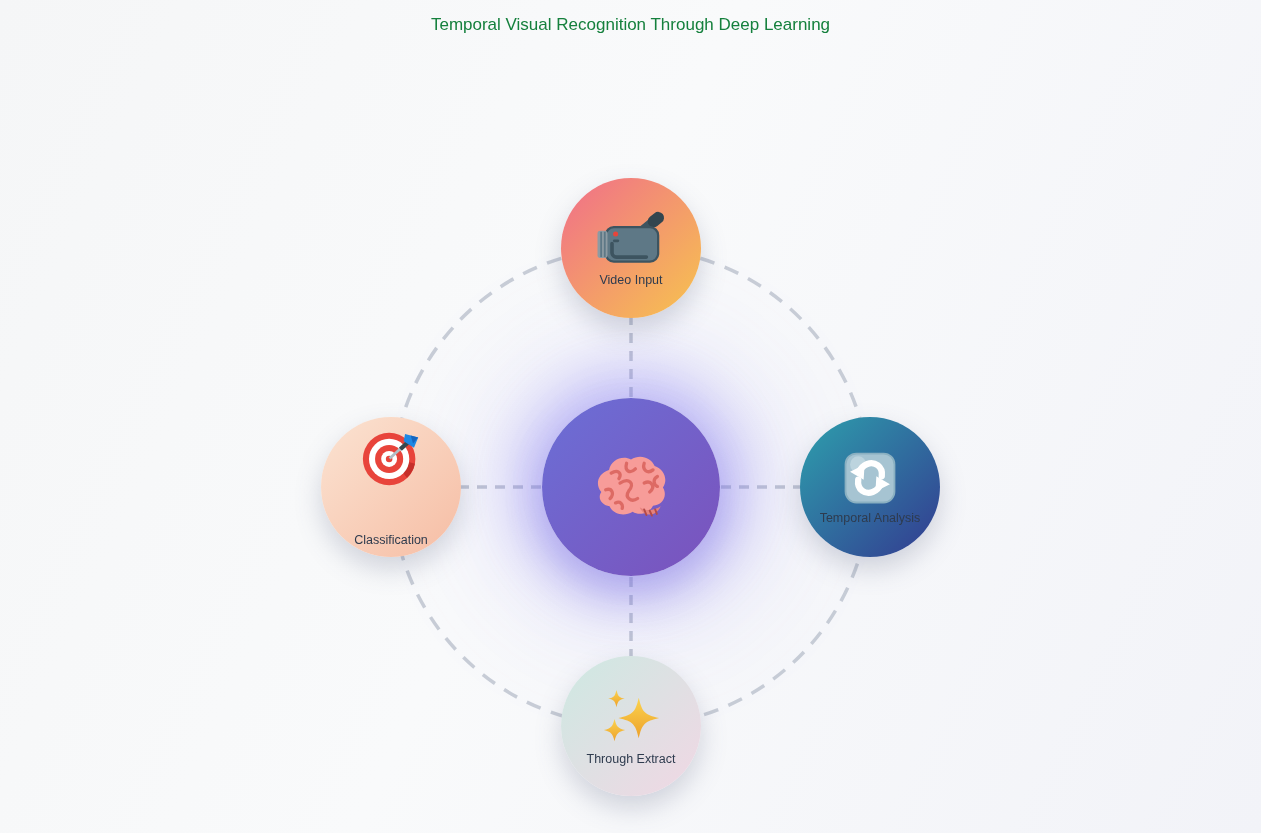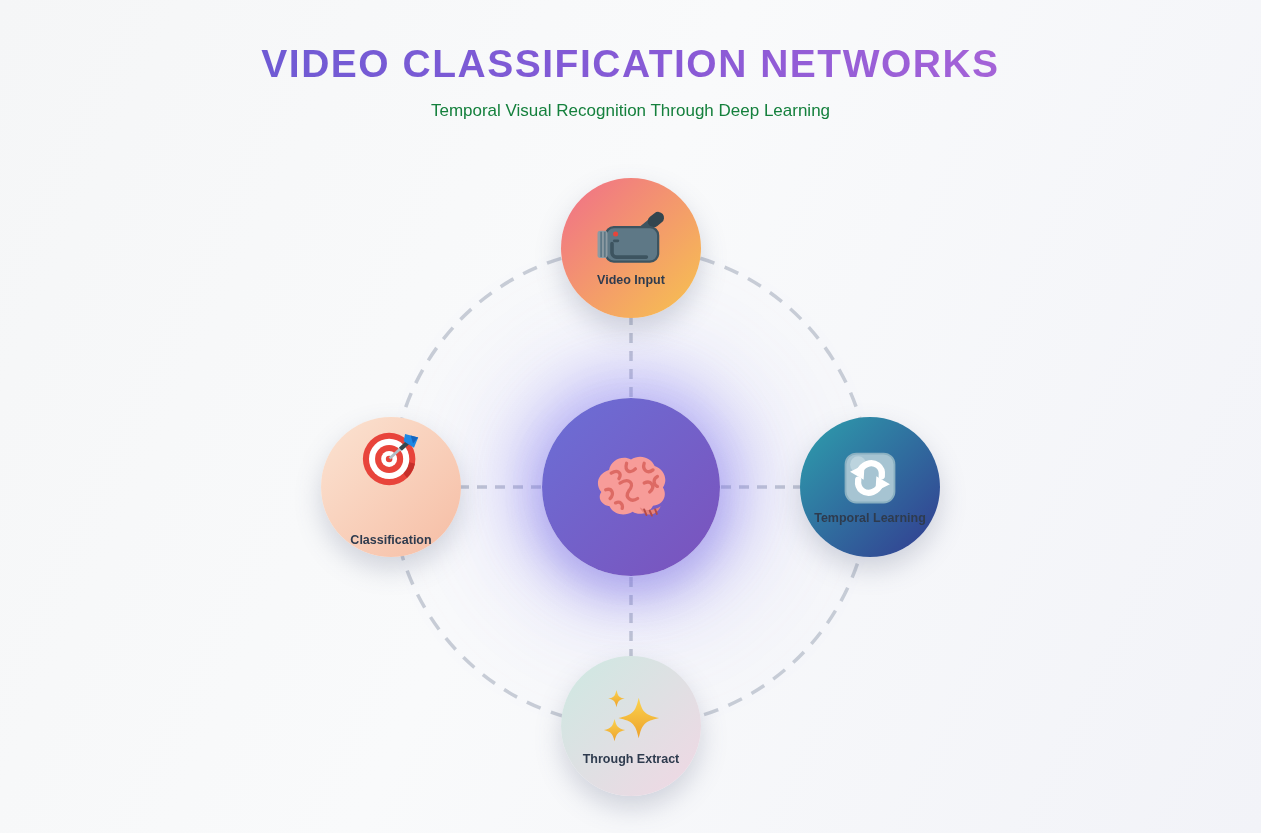--- a/index.html
+++ b/index.html
@@ -65,21 +65,21 @@
     display: flex;
     flex-direction: column;
     align-items: center;
     justify-content: center;
     gap: 5px;
     z-index: 3;
     box-shadow: 0 12px 26px rgba(90, 100, 130, 0.25);
   }
   .node .label {
     font-size: 12.5px;
-    font-weight: 700;
+    font-weight: 400;
     color: #2e3b4e;
     white-space: nowrap;
     line-height: 1;
   }
   .node--top {
     left: 561px; top: 178px;
     background: linear-gradient(135deg, #f06e8a 0%, #f7c44e 100%);
   }
   .node--right {
     left: 800px; top: 417px;
@@ -113,21 +113,20 @@
 
   <svg class="connectors" width="1261" height="833" viewBox="0 0 1261 833">
     <circle cx="631" cy="487" r="239" fill="none" stroke="#c2c8d2" stroke-width="3.5" stroke-dasharray="15 11" opacity="0.9"></circle>
     <line x1="631" y1="487" x2="631" y2="248" stroke="#c2c8d2" stroke-width="3.5" stroke-dasharray="10 8"></line>
     <line x1="631" y1="487" x2="870" y2="487" stroke="#c2c8d2" stroke-width="3.5" stroke-dasharray="10 8"></line>
     <line x1="631" y1="487" x2="631" y2="726" stroke="#c2c8d2" stroke-width="3.5" stroke-dasharray="10 8"></line>
     <line x1="631" y1="487" x2="391" y2="487" stroke="#c2c8d2" stroke-width="3.5" stroke-dasharray="10 8"></line>
   </svg>
 
   <div class="header">
-    <h1 class="title">VIDEO CLASSIFICATION NETWORKS</h1>
     <p class="subtitle">Temporal Visual Recognition Through Deep Learning</p>
   </div>
 
   <div class="node node--center">
     <span class="icon">
       <svg width="88" height="75" viewBox="0 0 80 68">
         <path d="M13,38 C7,31 10,21 20,18 C22,9 32,4.5 40,8.5 C48,3.5 58,6.5 61.5,14.5 C70,17 74,27 69,34 C73.5,41 69,50 60,50.5 C57,57.5 47.5,60 41.5,56 C33.5,61 23.5,58 20.5,51 C14,50 9,44.5 13,38 Z" fill="#f79c99"></path>
         <g fill="none" stroke="#dd6a64" stroke-width="3" stroke-linecap="round">
           <path d="M22,21 C28,17 32,21 29,26"></path>
           <path d="M36,12 C34,19 39,22 44,17"></path>
@@ -169,21 +168,21 @@
     <span class="icon">
       <svg width="58" height="58" viewBox="0 0 64 64">
         <rect x="5" y="5" width="54" height="54" rx="12" fill="#a6c4d2" stroke="#8ab0c1" stroke-width="2"></rect>
         <circle cx="19" cy="17" r="9" fill="#bcd4de"></circle>
         <path d="M45,30 C46.5,19 37,13.5 29,16.5 C24,18.5 21.5,22 20.5,25" fill="none" stroke="#ffffff" stroke-width="7" stroke-linecap="round"></path>
         <polygon points="10,25 26,17 25,34" fill="#ffffff"></polygon>
         <path d="M19,34 C17.5,45 27,50.5 35,47.5 C40,45.5 42.5,42 43.5,39" fill="none" stroke="#ffffff" stroke-width="7" stroke-linecap="round"></path>
         <polygon points="54,39 38,47 39,30" fill="#ffffff"></polygon>
       </svg>
     </span>
-    <span class="label">Temporal Learning</span>
+    <span class="label">Temporal Analysis</span>
   </div>
 
   <div class="node node--bottom">
     <span class="icon">
       <svg width="62" height="62" viewBox="0 0 64 64">
         <defs>
           <linearGradient id="goldg" x1="0" y1="0" x2="0" y2="1">
             <stop offset="0" stop-color="#fbd34d"></stop>
             <stop offset="1" stop-color="#eda12b"></stop>
           </linearGradient>

